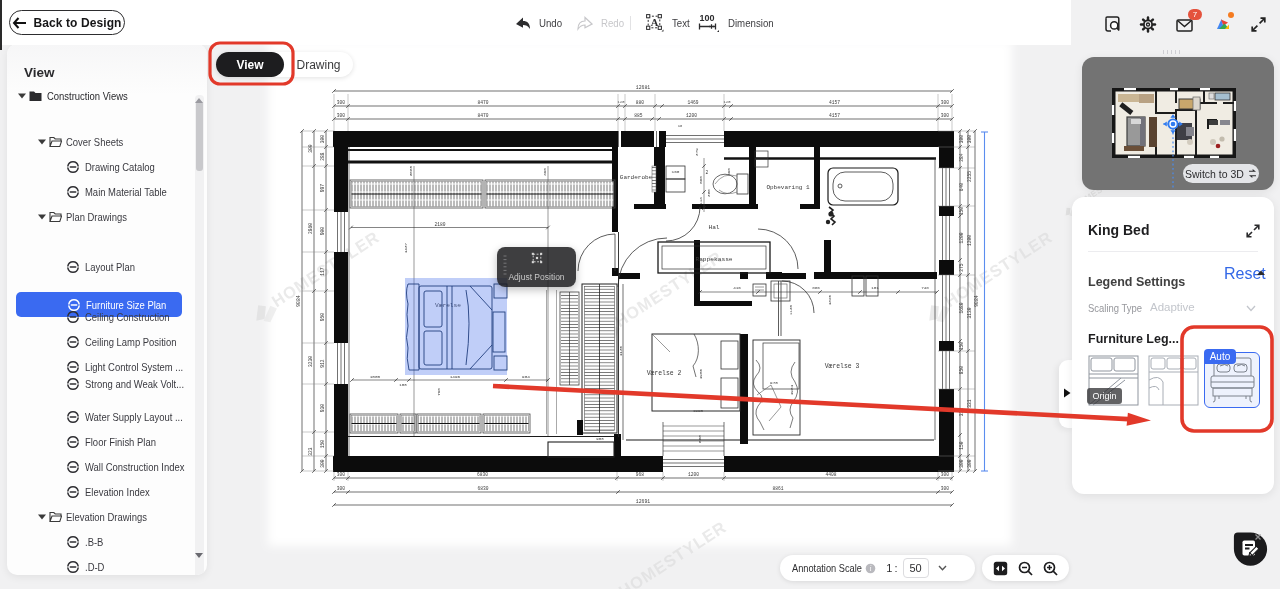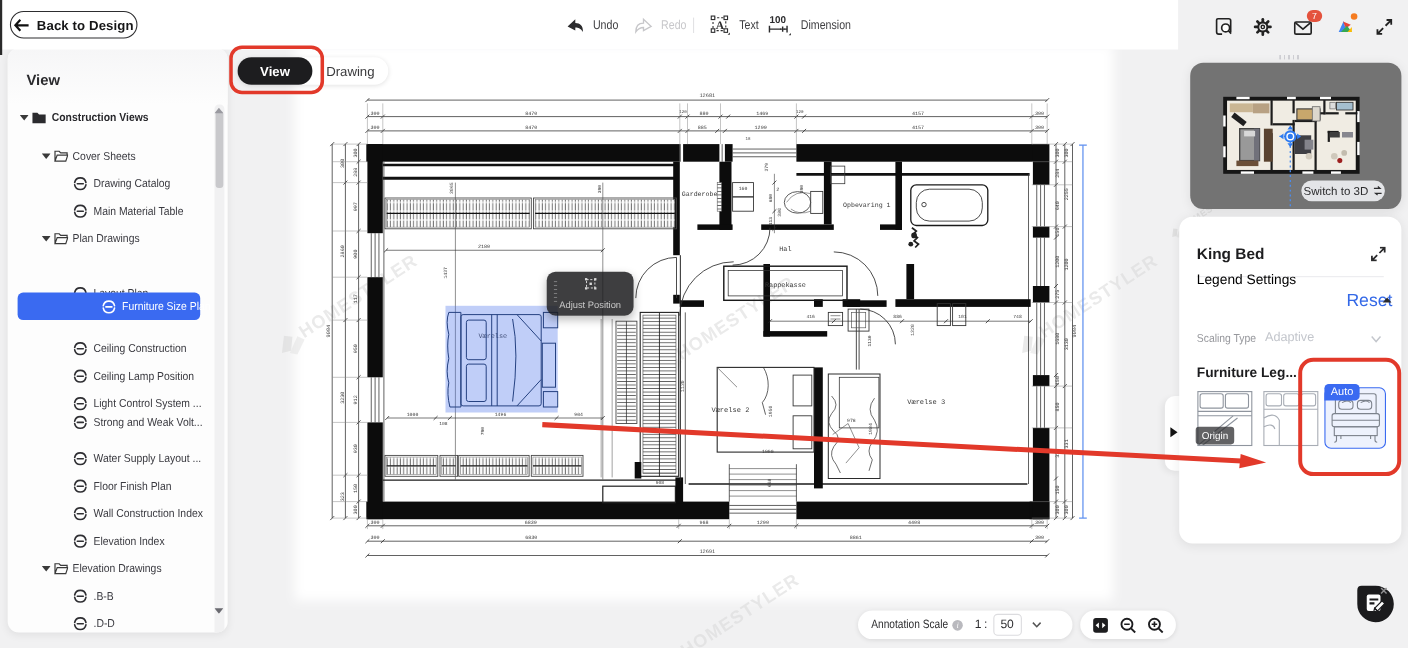--- a/index.html
+++ b/index.html
@@ -558,21 +558,21 @@
   <div style="position:absolute;left:1228px;top:12px;width:6px;height:6px;background:#f57b20;border-radius:50%"></div>
   <svg class="abs" style="left:1251px;top:17px" width="15" height="15" viewBox="0 0 15 15">
     <path d="M9.5,1.2 H13.8 V5.5 M13.5,1.5 L8.6,6.4 M5.5,13.8 H1.2 V9.5 M1.5,13.5 L6.4,8.6" fill="none" stroke="#222" stroke-width="1.7"></path>
   </svg>
 </div>
 
 <div id="lpanel">
   <div id="lphead">
       <div>View</div>
     </div>
-  <div class="trow" style="top:50px;padding-left:11px;font-weight:bold;color:#28282c">
+  <div class="trow" style="top:39px;padding-left:11px;font-weight:normal;color:#28282c">
       <svg width="8" height="6" viewBox="0 0 8 6" style="margin-right:3px">
         <path d="M0,0.5 H8 L4,5.5 Z" fill="#3a3a3a"></path>
       </svg>
       <svg width="13" height="12" viewBox="0 0 13 12" style="margin-right:5px">
         <path d="M0.5,1.5 H5 L6.5,3 H12.5 V11 H0.5 Z" fill="#2b2b2e"></path>
       </svg>
       <span class="cx">Construction Views</span>
     </div>
 <div class="trow" style="top:85.0px;padding-left:31px">
       <svg width="8" height="6" viewBox="0 0 8 6" style="margin-right:3px">
@@ -615,21 +615,21 @@
 <div class="trow" style="top:210.0px;padding-left:59px">
       <svg width="14" height="14" viewBox="0 0 14 14" style="margin-right:5px">
         <g stroke="#2f2f33" stroke-width="1.5" fill="none" stroke-linecap="round">
           <path d="M1.9,5.9 A5.2,5.2 0 0 1 12.1,5.9"></path>
           <path d="M1.9,8.1 A5.2,5.2 0 0 0 12.1,8.1"></path>
           <line x1="4.3" y1="7" x2="9.7" y2="7"></line>
         </g>
       </svg>
       <span class="cx">Layout Plan</span>
     </div>
-<div class="trow sel" style="top:222px;padding-left:76px">
+<div class="trow sel" style="top:248px;padding-left:51px">
       <svg width="14" height="14" viewBox="0 0 14 14" style="margin-right:5px">
         <g stroke="#fff" stroke-width="1.5" fill="none" stroke-linecap="round">
           <path d="M1.9,5.9 A5.2,5.2 0 0 1 12.1,5.9"></path>
           <path d="M1.9,8.1 A5.2,5.2 0 0 0 12.1,8.1"></path>
           <line x1="4.3" y1="7" x2="9.7" y2="7"></line>
         </g>
       </svg>
       <span class="cx">Furniture Size Plan</span>
     </div>
 <div class="trow" style="top:260.0px;padding-left:59px">
@@ -843,21 +843,21 @@
         <path d="M1,2.2 H6.5 L4.6,0.6 M8,6.8 H2.5 L4.4,8.4" fill="none" stroke="#2c2c2e" stroke-width="1.1"></path>
       </svg>
     </div>
 </div>
 <div id="card2" class="card">
 <div style="position:absolute;left:16px;top:25px;font-size:14px;font-weight:bold;color:#1d1d1f">King Bed</div>
     <svg class="abs" style="left:174px;top:27px" width="14" height="14" viewBox="0 0 14 14">
       <path d="M8.5,1.2 H12.8 V5.5 M12.5,1.5 L8,6 M5.5,12.8 H1.2 V8.5 M1.5,12.5 L6,8" fill="none" stroke="#2a2a2c" stroke-width="1.6"></path>
     </svg>
     <div style="position:absolute;left:16px;top:54px;width:170px;height:1px;background:#ececef"></div>
-    <div style="position:absolute;left:16px;top:50px;font-size:12.5px;font-weight:normal;color:#000000">Legend Settings</div>
+    <div style="position:absolute;left:16px;top:78px;font-size:12.5px;font-weight:bold;color:#404040">Legend Settings</div>
     <div style="position:absolute;left:152px;top:68px;font-size:16px;color:#3368e7">Reset</div>
     <svg class="abs" style="left:184px;top:72px" width="10" height="7" viewBox="0 0 10 7">
       <path d="M1,6 L5,1.5 L9,6 Z" fill="#2a2a2c"></path>
     </svg>
     <div class="rc" style="position:absolute;left:16px;top:105px;font-size:10.5px"><span class="cx">Scaling Type</span></div>
     <div style="position:absolute;left:78px;top:104px;font-size:11.5px;color:#c3c6cc">Adaptive</div>
     <svg class="abs" style="left:174px;top:108px" width="10" height="7" viewBox="0 0 10 7">
       <path d="M1,1 L5,5.5 L9,1" fill="none" stroke="#c3c6cc" stroke-width="1.3"></path>
     </svg>
     <div style="position:absolute;left:16px;top:135px;font-size:12.5px;font-weight:bold;color:#1d1d1f">Furniture Leg...</div>

